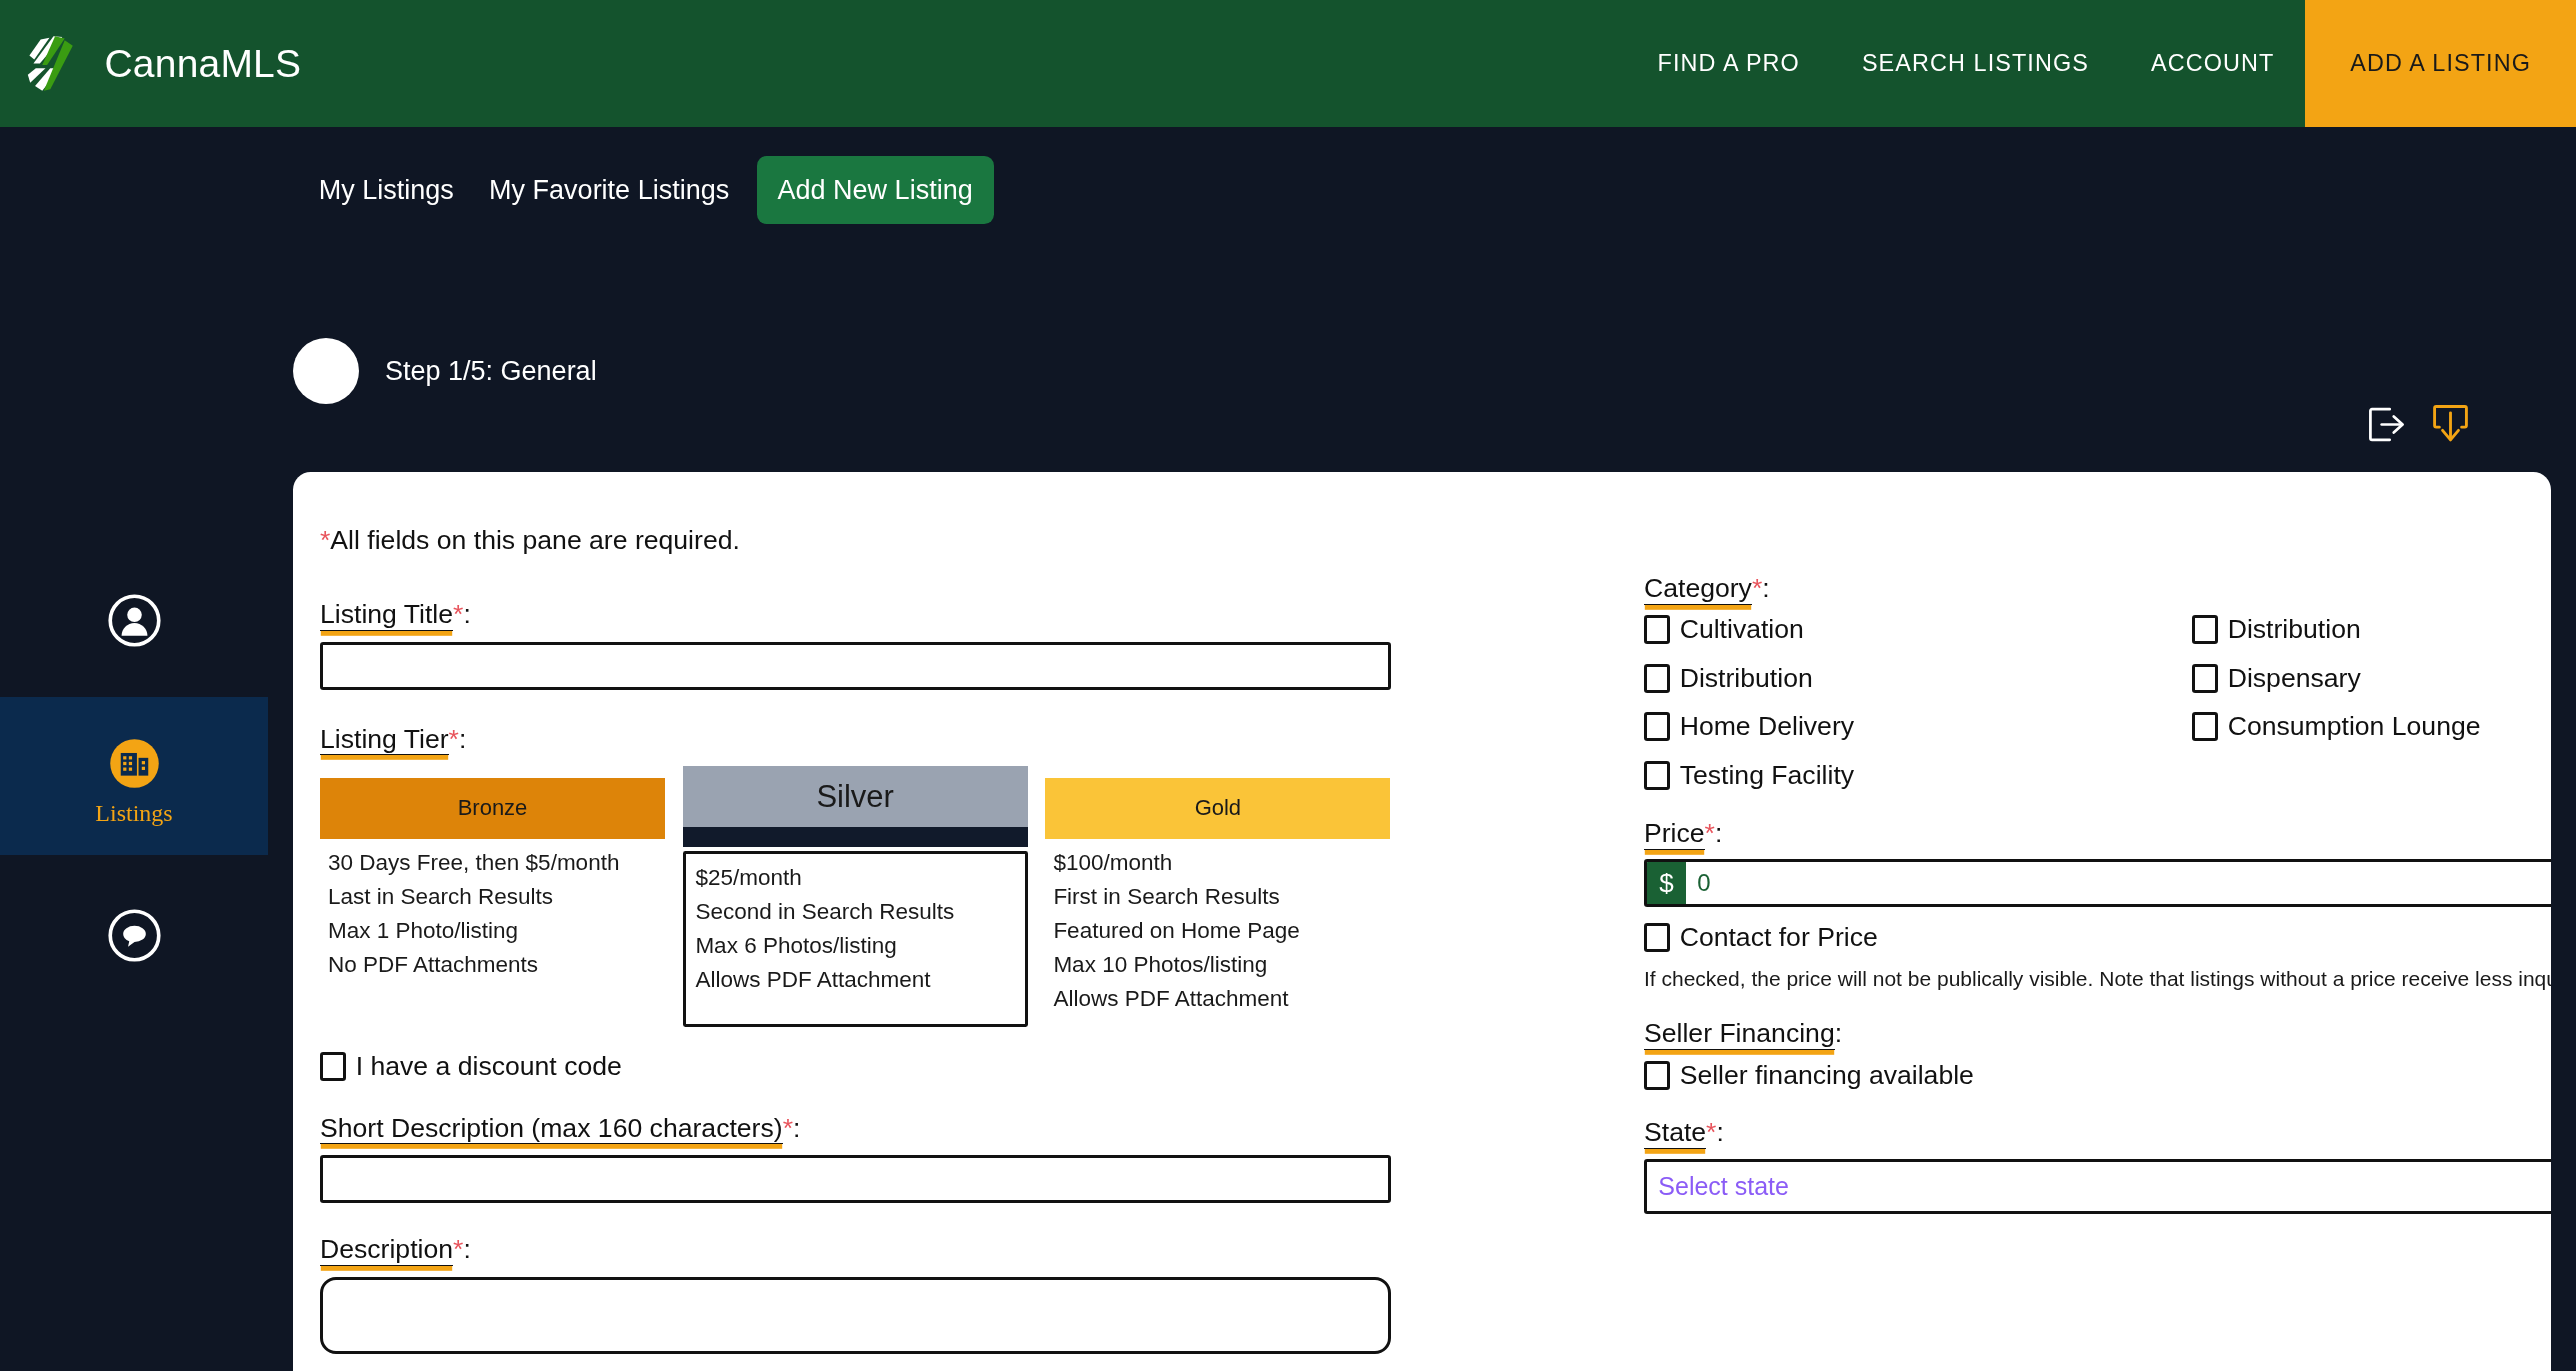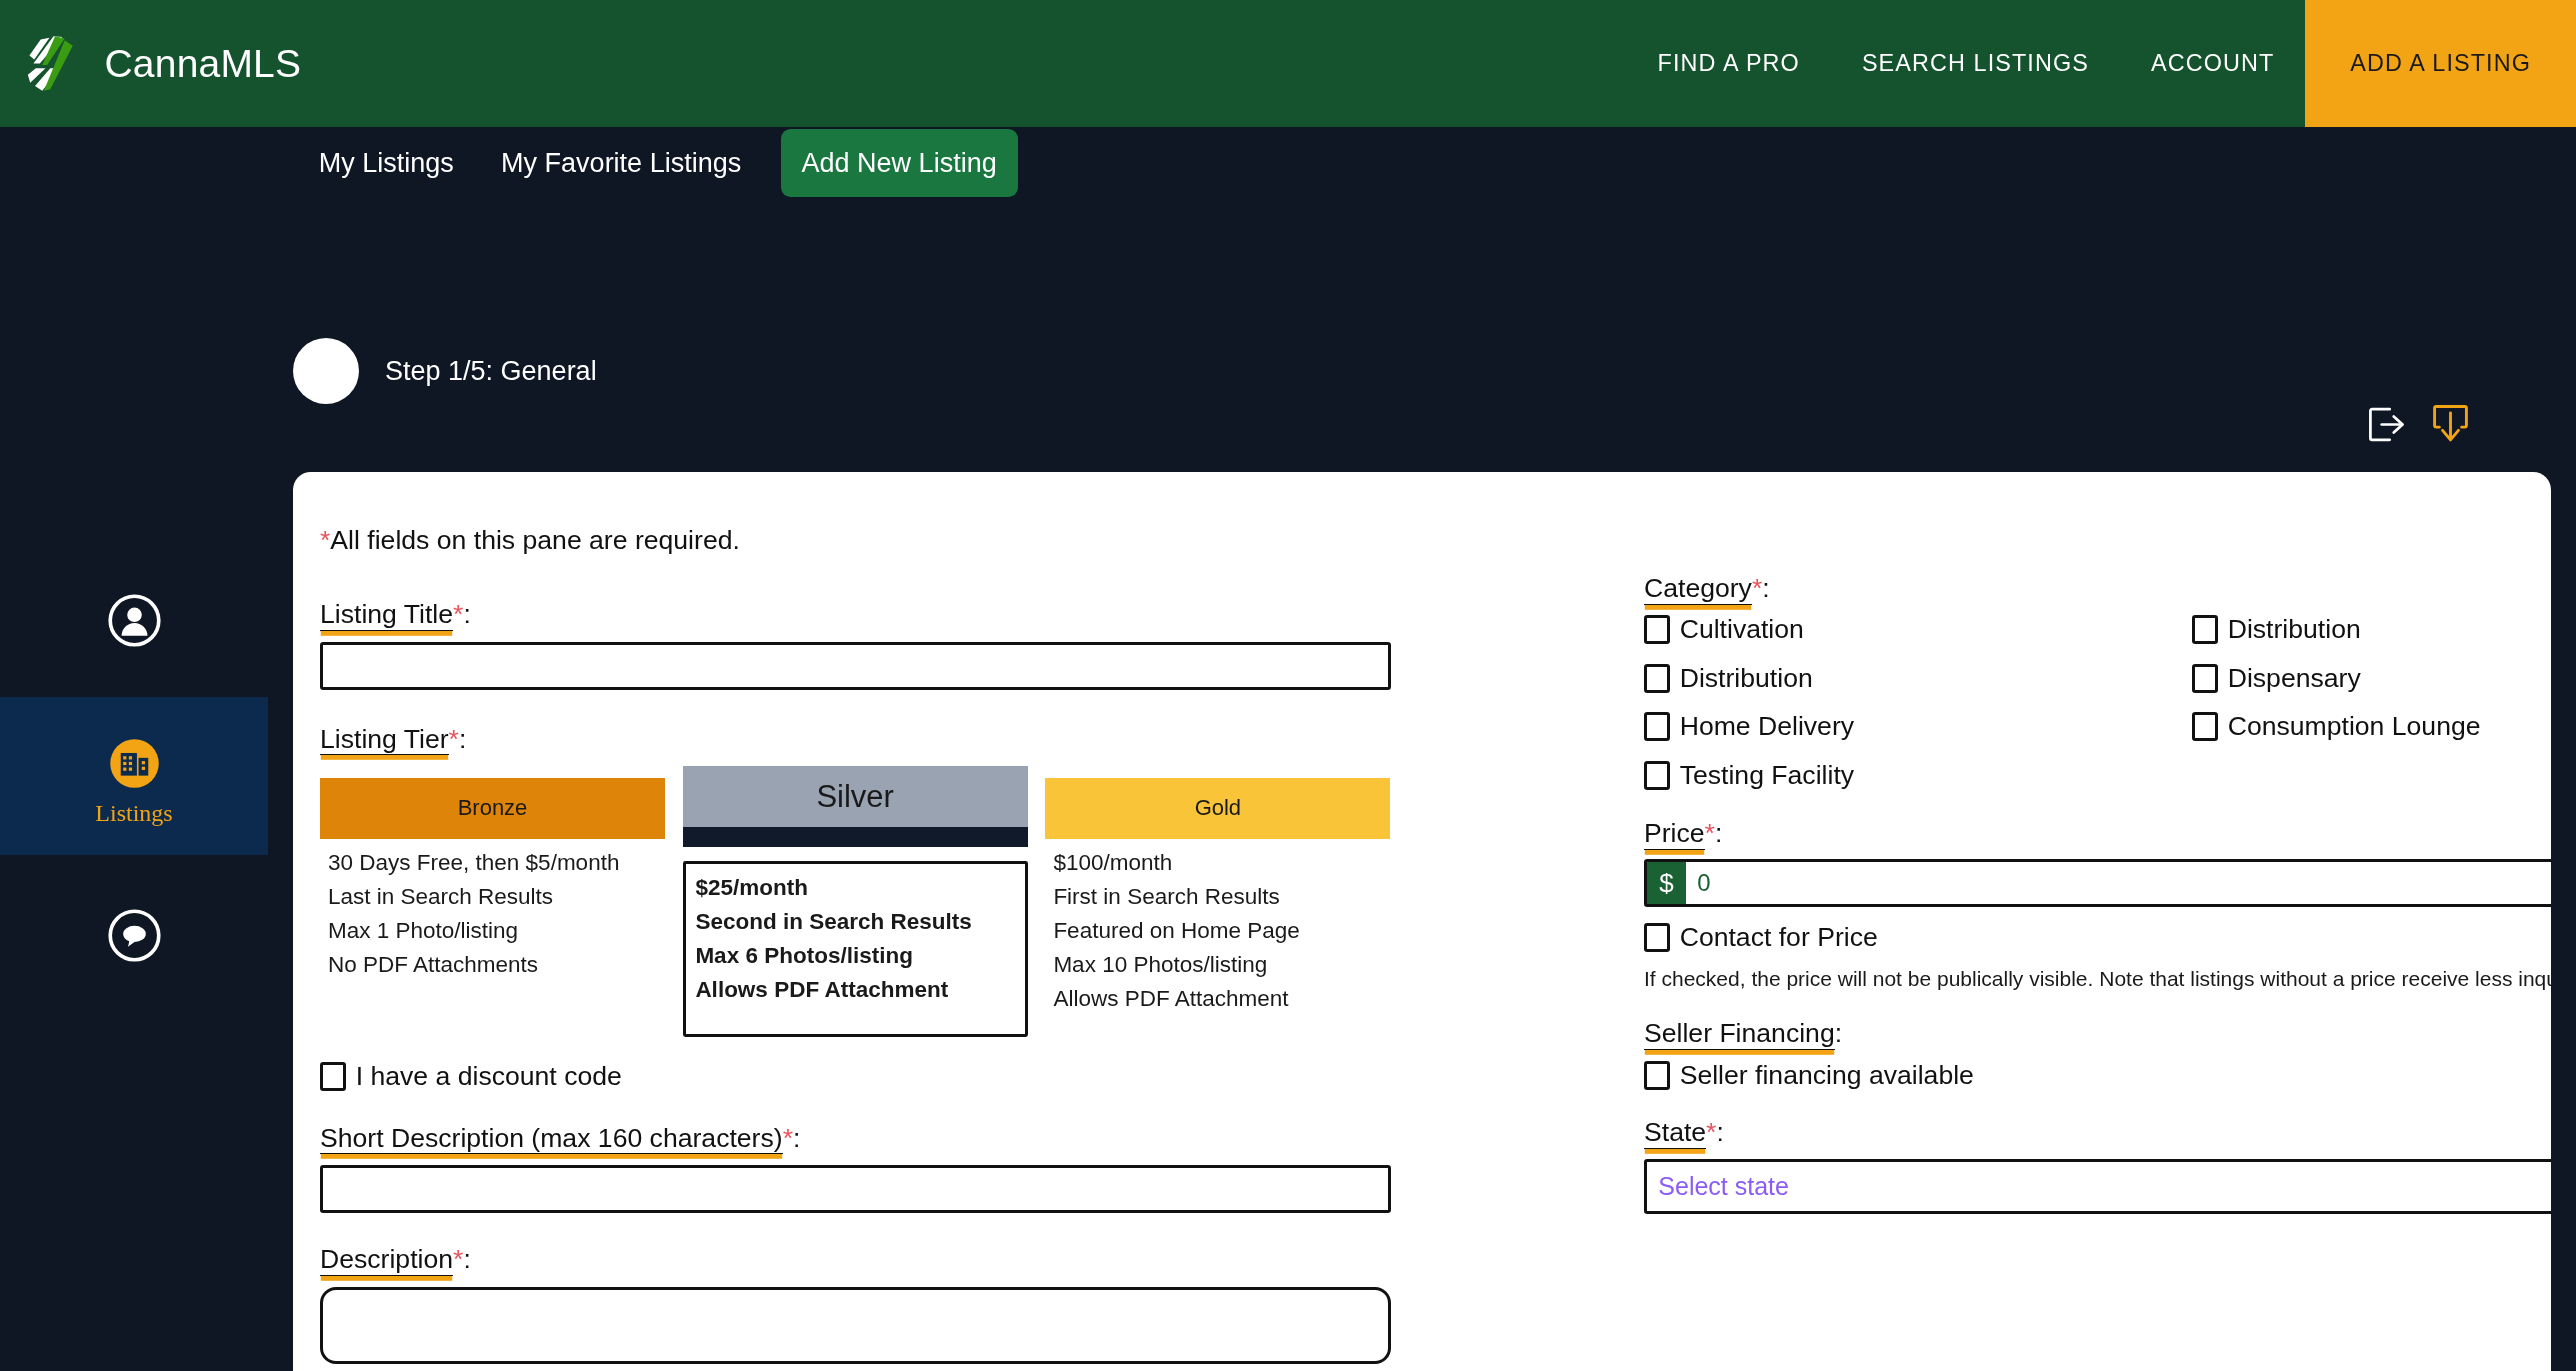--- a/index.html
+++ b/index.html
@@ -32,22 +32,22 @@
     color: #ffffff; font-size: 23.4px; letter-spacing: 1.1px;
     white-space: nowrap; cursor: pointer;
   }
   .topnav-item.cta {
     background: #f3a414; color: #1a1a1a; padding: 0 45px;
     font-weight: 400;
   }
 
   
   .subnav {
-    position: absolute; top: 129px; left: 301px;
-    display: flex; align-items: center; gap: 12px;
+    position: absolute; top: 156px; left: 301px;
+    display: flex; align-items: center; gap: 0;
   }
   .subnav-link {
     color: #ffffff; font-size: 27px; padding: 0 17.7px;
     white-space: nowrap; cursor: pointer; line-height: 68px;
   }
   .subnav-btn {
     background: #1a7740; color: #ffffff; font-size: 27px;
     border-radius: 9.7px; padding: 0 21px; line-height: 68px;
     white-space: nowrap; cursor: pointer; margin-left: 9.7px;
   }
@@ -145,21 +145,21 @@
   .tier.silver .tier-head {
     background: #9aa3b1; font-size: 31px; height: 61px; margin-top: 0;
   }
   .tier.gold .tier-head { background: #fac438; margin-top: 11.3px; height: 61px; }
   .tier.silver .tier-bar { height: 19.3px; background: #111a2b; }
   .tier-feats {
     padding: 11.3px 8px 0 8px; display: flex; flex-direction: column; gap: 8px;
   }
   .tier.silver .tier-feats {
     border: 3.2px solid #111111; border-radius: 2.4px;
-    margin-top: 14px; height: 176px; padding: 11.3px 8px 0 9.7px; font-weight: bold;
+    margin-top: 4px; height: 176px; padding: 11.3px 8px 0 9.7px;
   }
   .feat { font-size: 22.5px; color: #1a1a1a; white-space: nowrap; }
 
   
   .cbrow { display: flex; align-items: center; cursor: pointer; }
   .cbox {
     width: 26px; height: 29px; flex: 0 0 26px;
     border: 3.2px solid #111111; border-radius: 3.2px; background: #fff;
   }
   .cblabel { font-size: 26.6px; color: #111111; margin-left: 9.7px; white-space: nowrap; }

